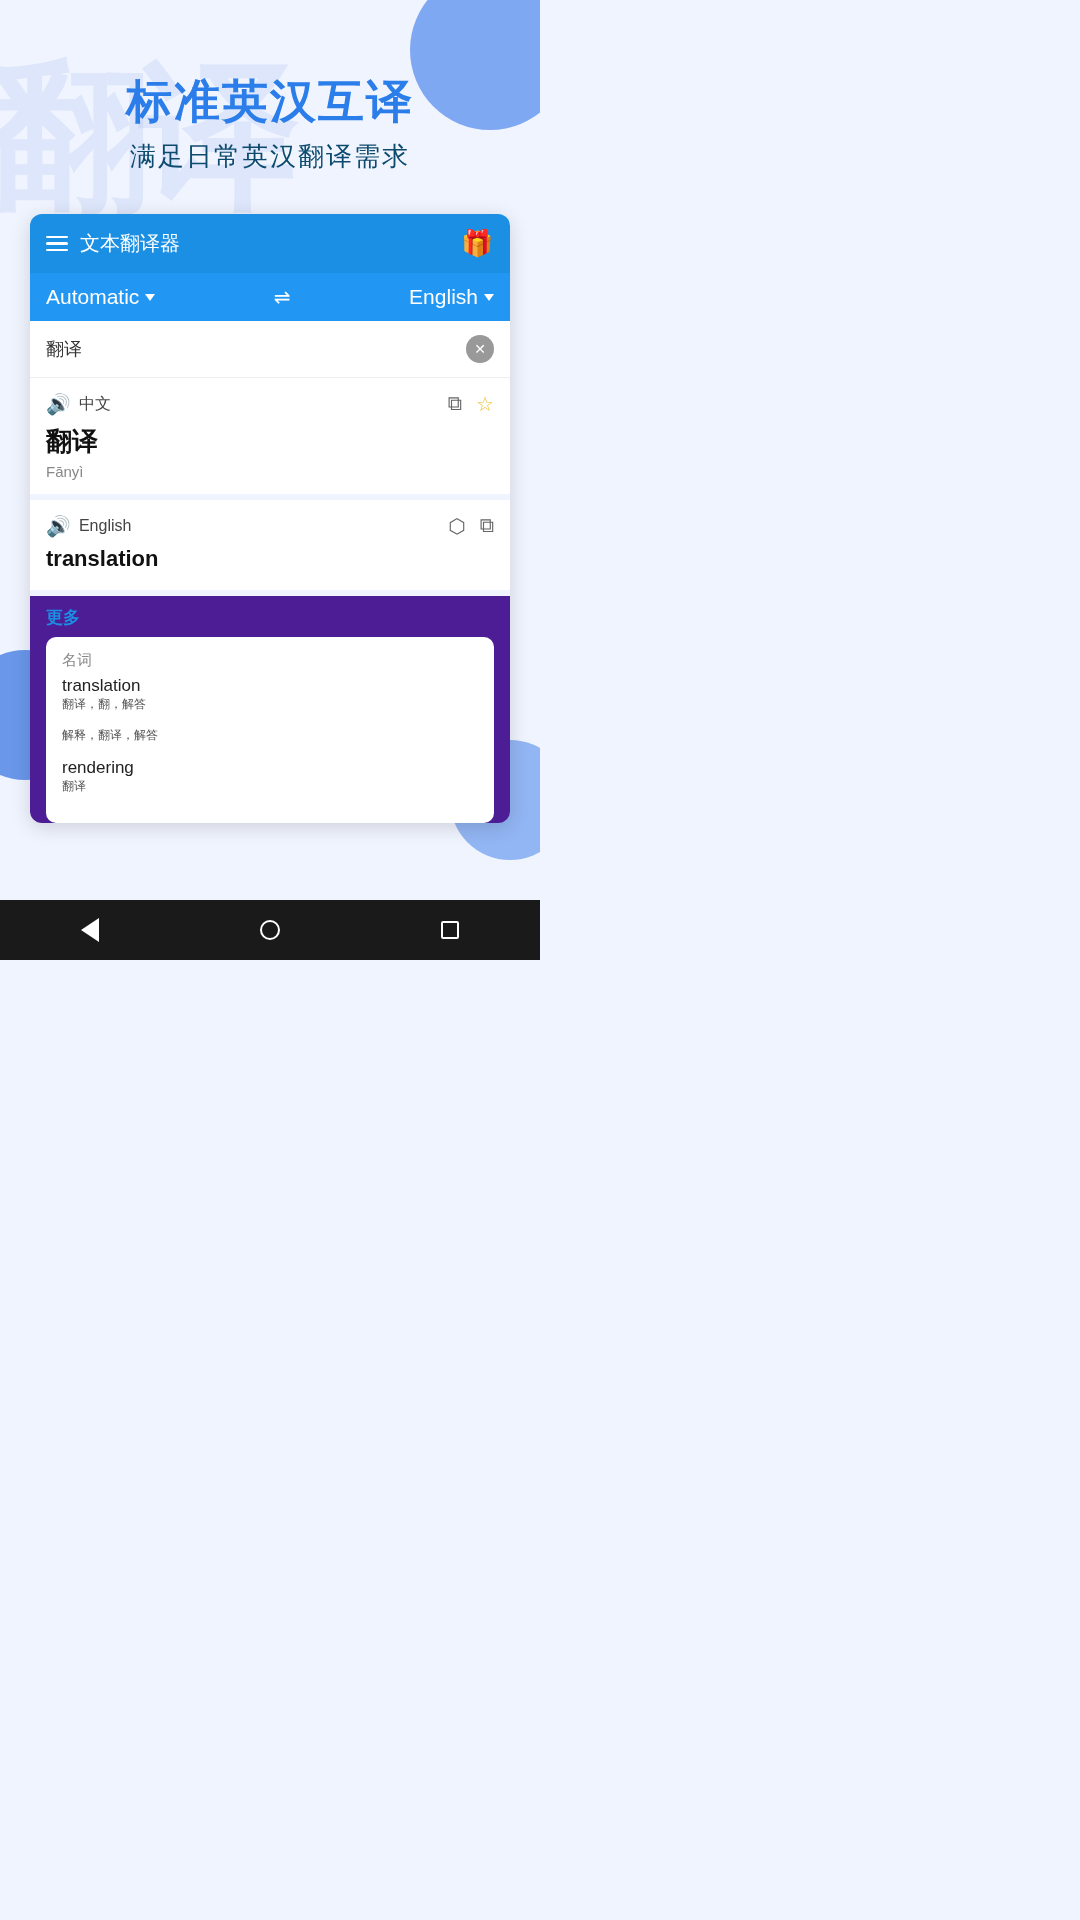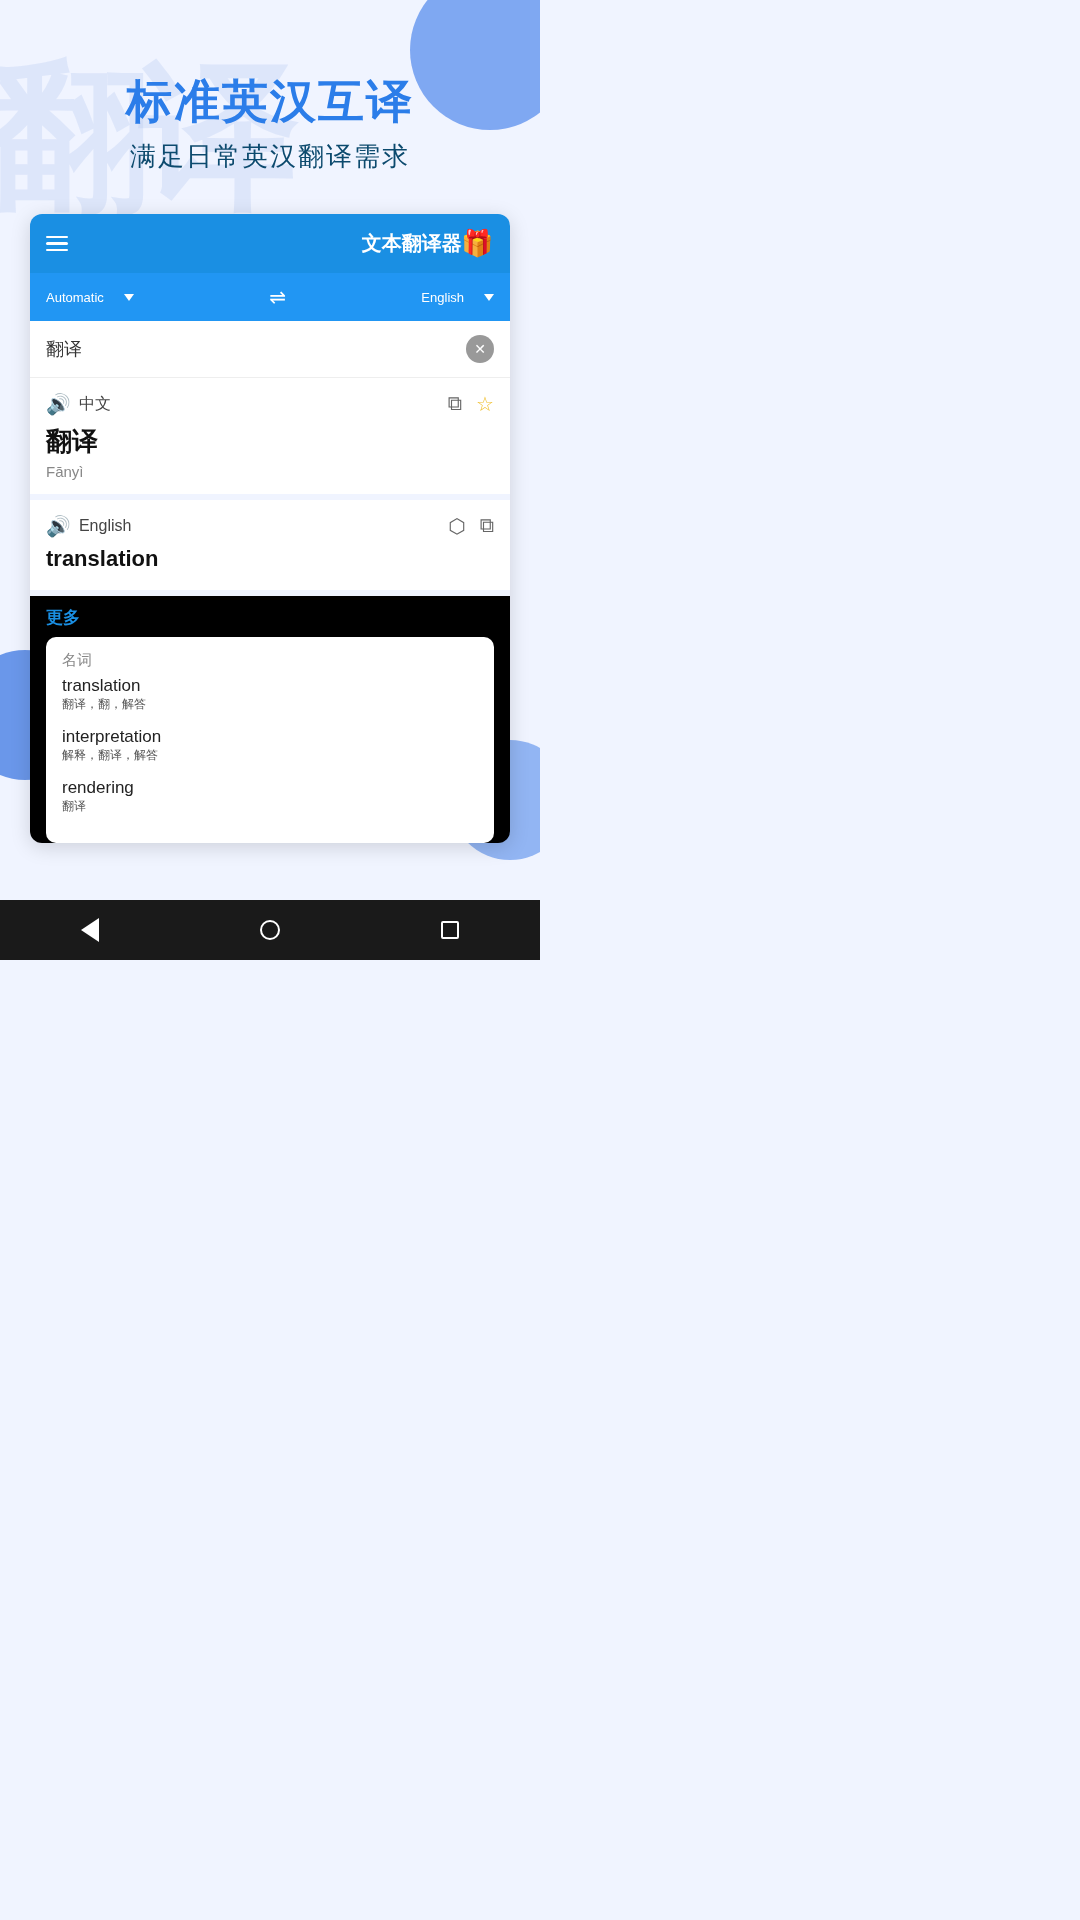--- a/index.html
+++ b/index.html
@@ -118,46 +118,45 @@
       display: block;
       width: 22px;
       height: 2.5px;
       background: white;
       border-radius: 2px;
     }
 
     .app-title {
       color: white;
       font-size: 20px;
-      font-weight: 700;
+      font-weight: 400;
       margin-left: 12px;
       flex: 1;
-      text-align: right;
     }
 
     .gift-icon {
       font-size: 26px;
       cursor: pointer;
     }
 
     
     .lang-bar {
       background: #2196f3;
       display: flex;
       align-items: center;
       justify-content: space-between;
       padding: 12px 16px;
     }
 
     .lang-btn {
       display: flex;
       align-items: center;
-      gap: 20px;
+      gap: 6px;
       color: white;
-      font-size: 13px;
+      font-size: 21px;
       cursor: pointer;
     }
 
     .lang-btn .arrow-down {
       width: 0;
       height: 0;
       border-left: 5px solid transparent;
       border-right: 5px solid transparent;
       border-top: 7px solid white;
     }
@@ -265,21 +264,21 @@
     }
 
     .result-card-en .result-word {
       font-style: normal;
       font-weight: 700;
       font-size: 22px;
     }
 
     
     .more-section {
-      background: #000000;
+      background: #4c1d95;
       padding: 10px 16px 0;
     }
 
     .more-label {
       font-size: 17px;
       font-weight: 600;
       color: #1a8fe3;
       margin-bottom: 8px;
     }
 
@@ -428,21 +427,20 @@
 
     <div class="more-section">
       <div class="more-label">更多</div>
       <div class="more-card">
         <div class="more-category">名词</div>
         <div class="more-item">
           <div class="more-item-en">translation</div>
           <div class="more-item-zh">翻译，翻，解答</div>
         </div>
         <div class="more-item">
-          <div class="more-item-en">interpretation</div>
           <div class="more-item-zh">解释，翻译，解答</div>
         </div>
         <div class="more-item">
           <div class="more-item-en">rendering</div>
           <div class="more-item-zh">翻译</div>
         </div>
       </div>
     </div>
 
   </div>

